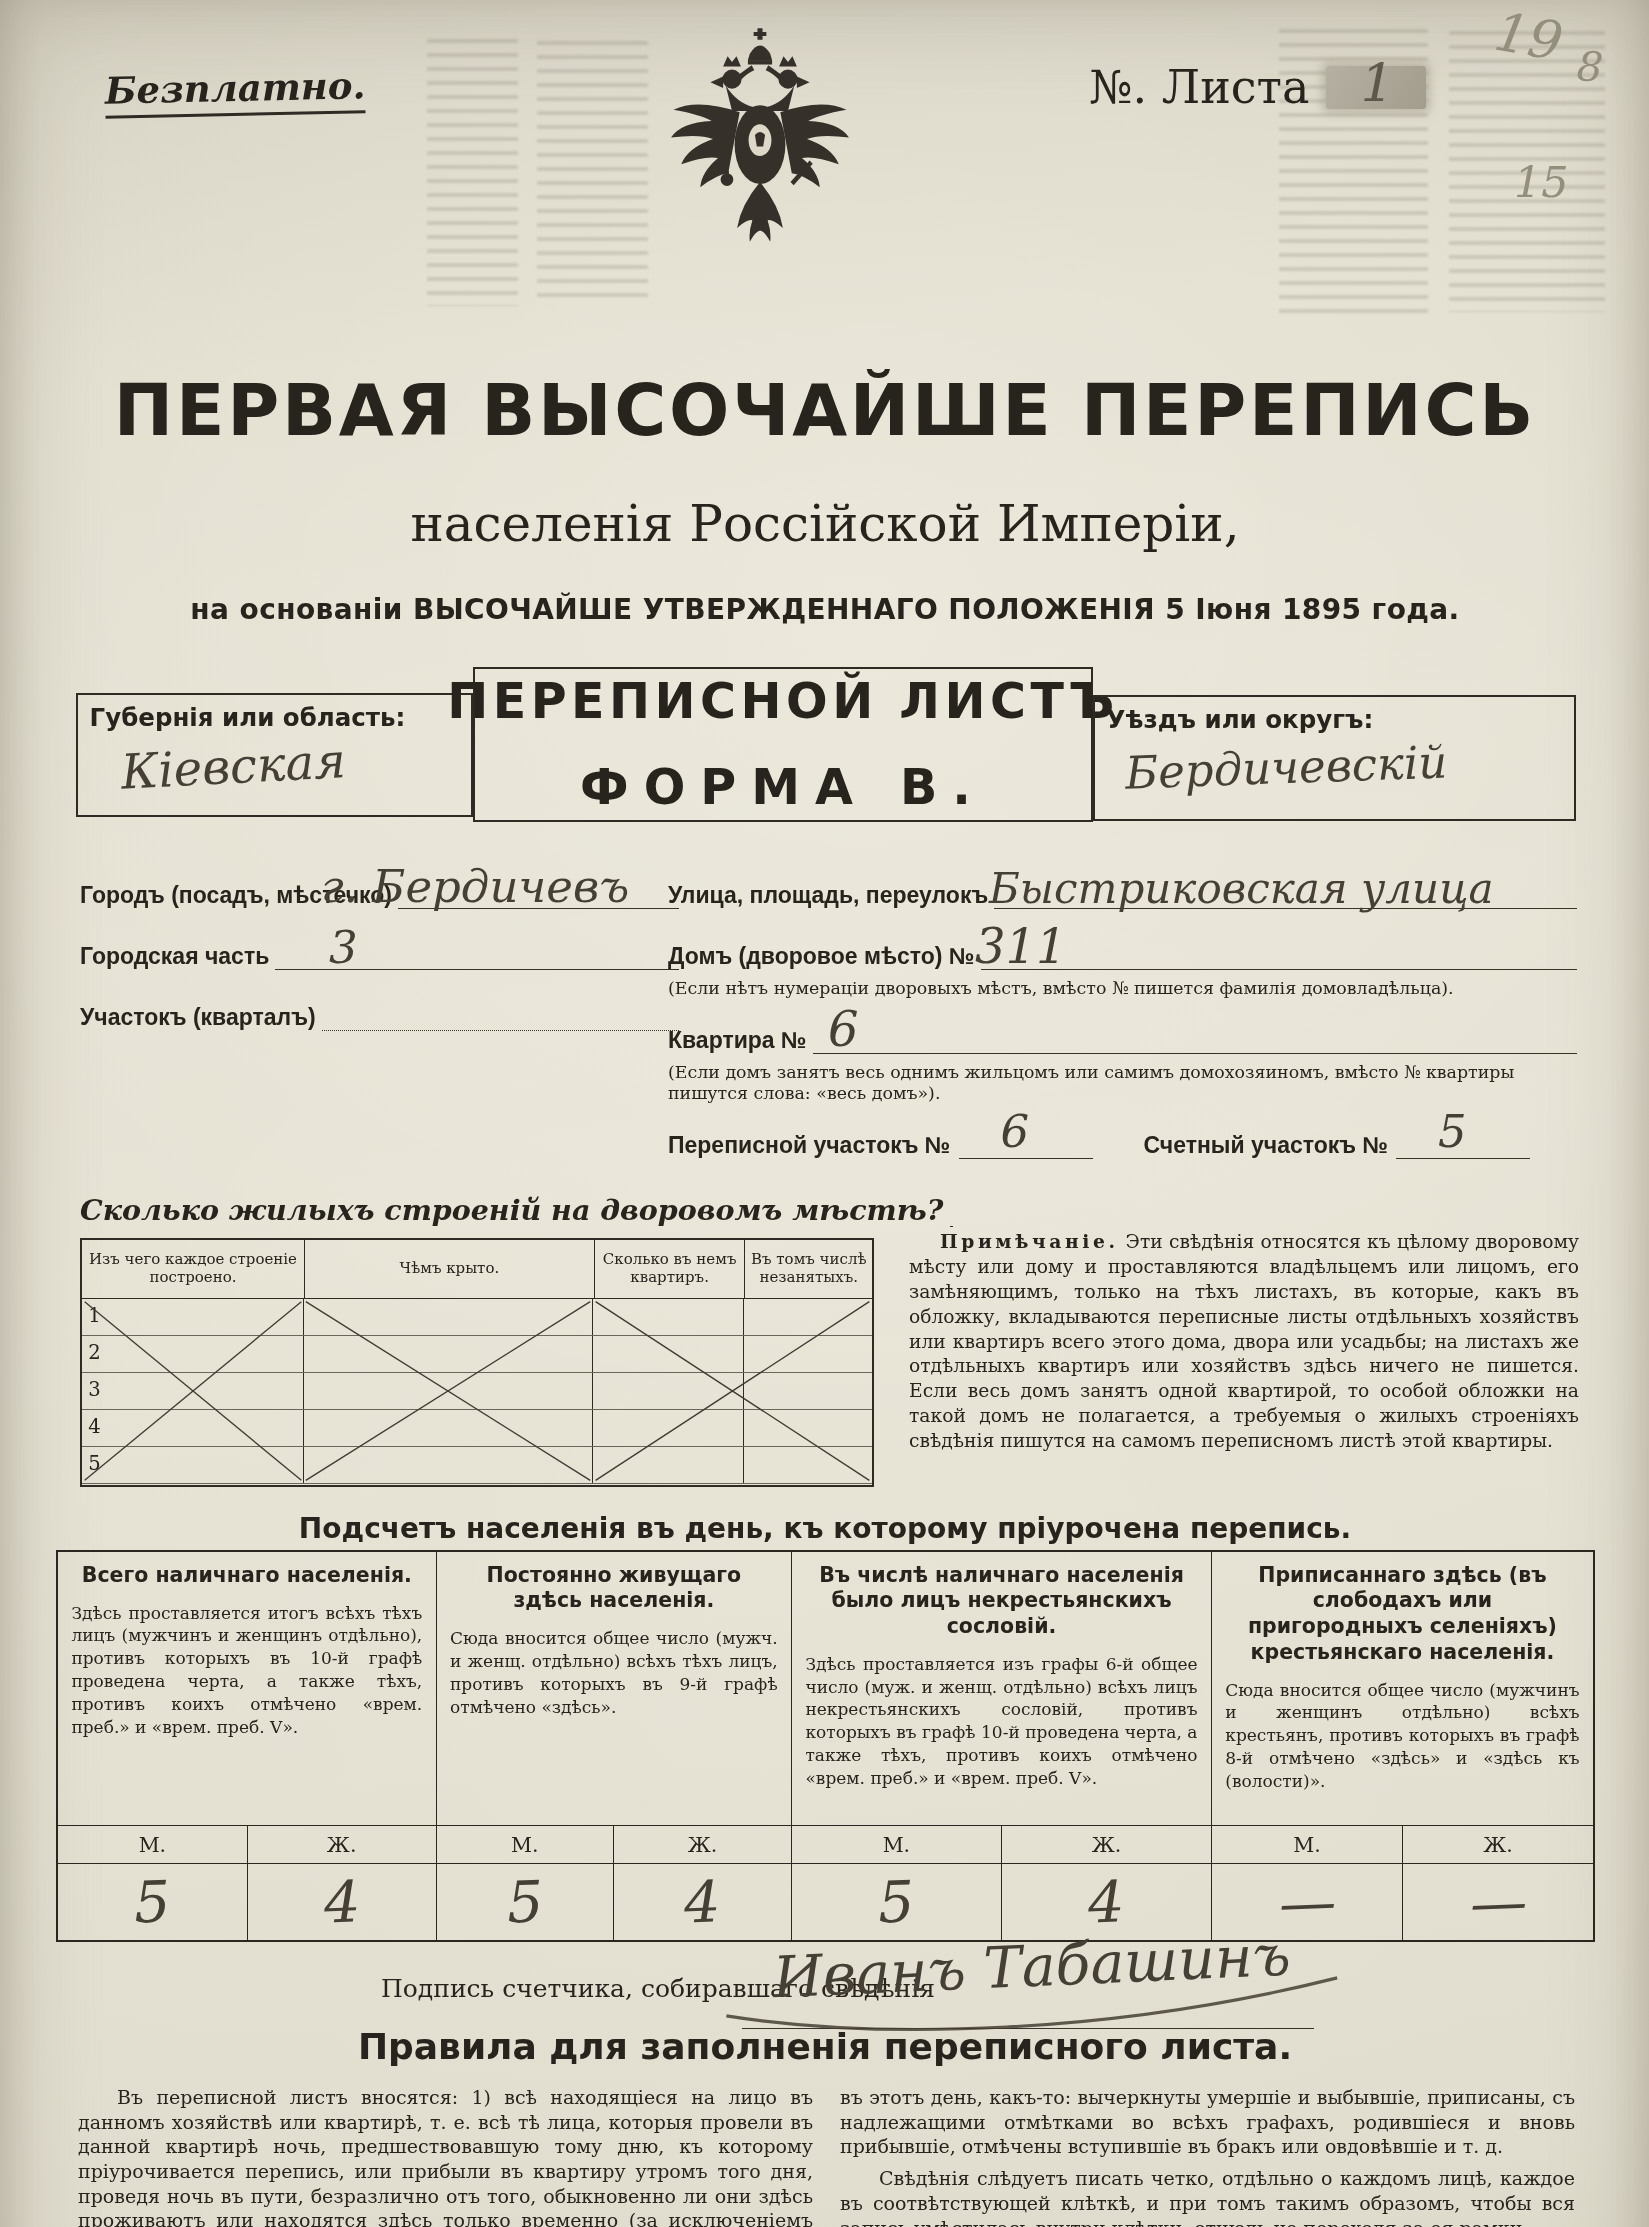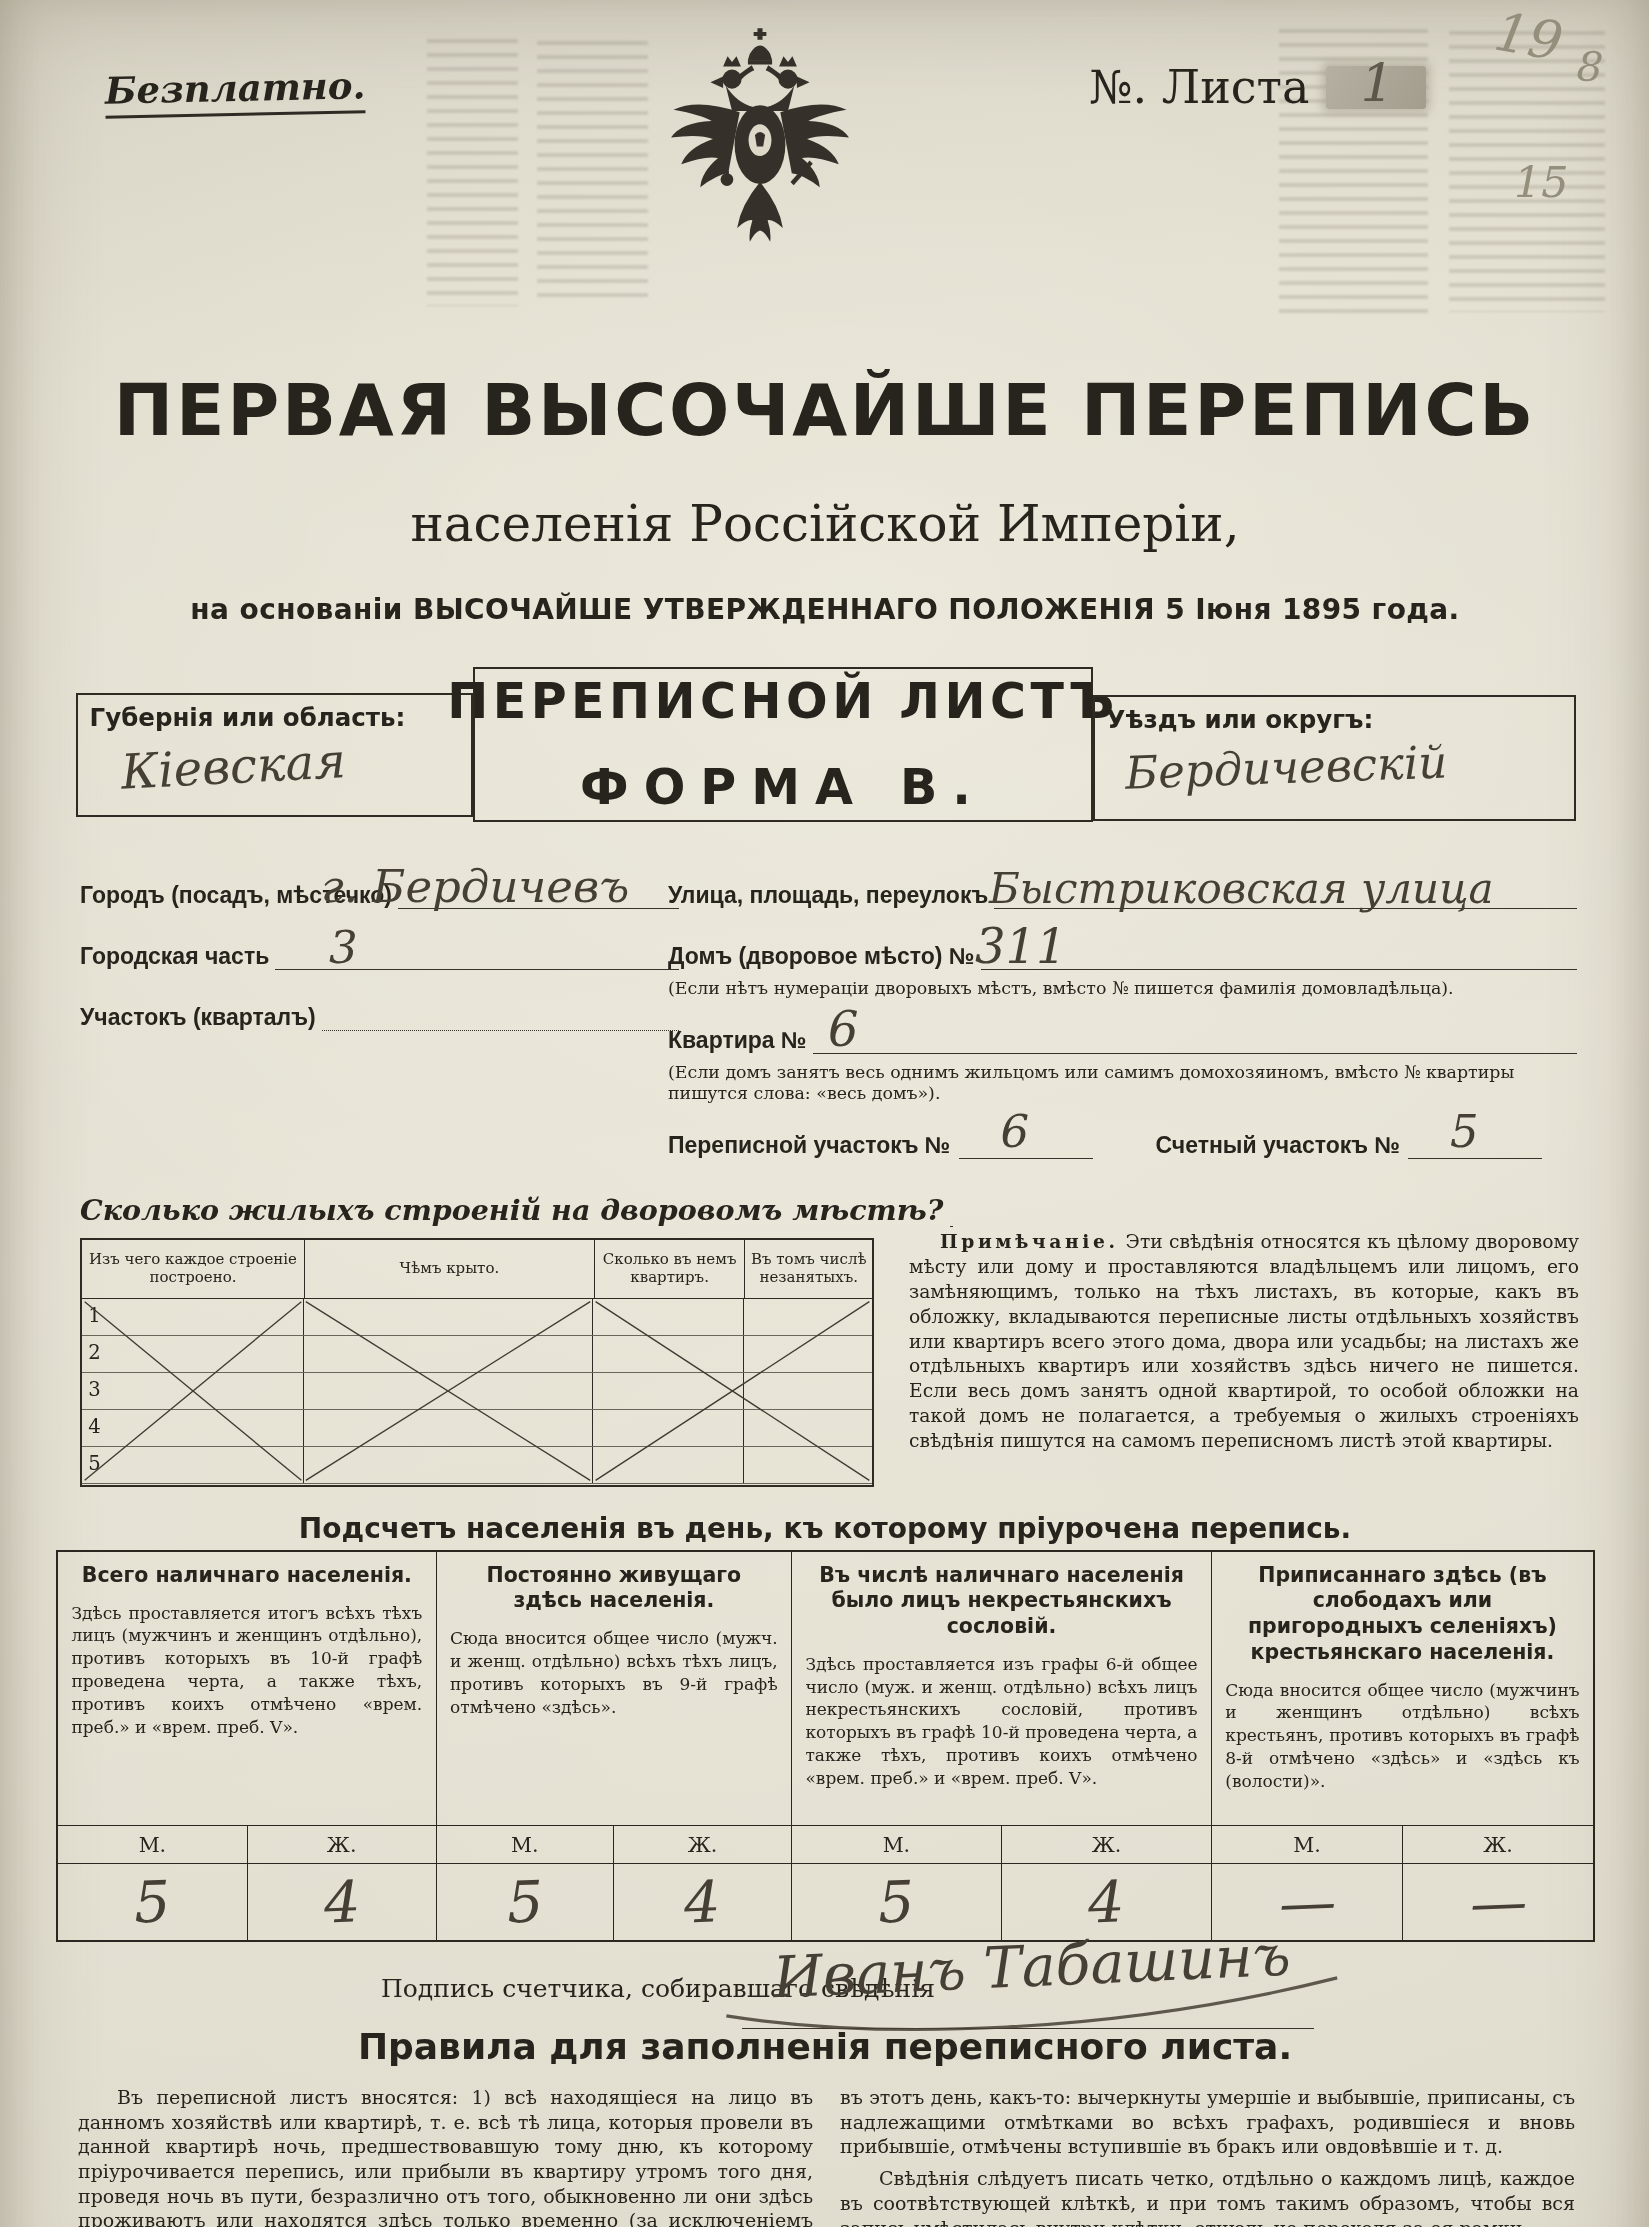--- a/index.html
+++ b/index.html
@@ -57,21 +57,21 @@
   .frow{position:relative;display:flex;align-items:flex-end;height:53px;margin-bottom:8px}
   .flabel{font-family:Liberation Sans, sans-serif;font-weight:bold;font-size:23px;white-space:nowrap}
   .flabel.small{font-size:22px}
   .fline{flex:1;border-bottom:1.3px solid #37332b;margin-left:6.2px;height:4.5px}
   .fline.dot{border-bottom:1.8px dotted #37332b}
   .fv{position:absolute;bottom:-3.6px;font-size:45px;white-space:nowrap}
   .fnote{font-size:17.4px;line-height:1.22;margin:0.9px 0 5.3px}
   .urow{display:flex;align-items:flex-end;margin-top:15px;height:40px}
   .useg{position:relative;width:134px;border-bottom:1.3px solid #37332b;height:4.5px;margin:0 18px 0 8px}
   .useg .fv{left:42px;bottom:0}
-  .ulabel2{margin-left:45px}
+  .ulabel2{margin-left:33px}
 
   .bq{left:80px;top:1193px;width:873px;display:flex;align-items:flex-end}
   .bq-text{font-size:28.5px;font-weight:bold;font-style:italic;white-space:nowrap}
   .bq-line{flex:1;border-bottom:1.8px solid #2f2b24;margin-left:7.1px;height:5.3px}
 
   .btable{left:80px;top:1238px;width:794px;height:249px;border:2.2px solid #2f2b24}
   .bhead{display:grid;grid-template-columns:498fr 650fr 338fr 286fr;height:59px;border-bottom:1.8px solid #2f2b24}
   .bhead .bh{border-left:1.3px solid #2f2b24;display:flex;align-items:center;justify-content:center;
     text-align:center;font-size:15px;line-height:1.18;padding:2.7px 4.5px}
   .bhead .bh:first-child{border-left:none}

